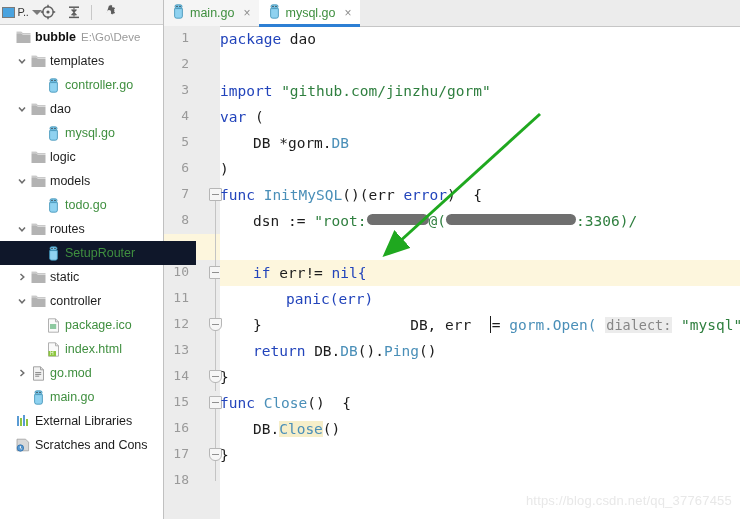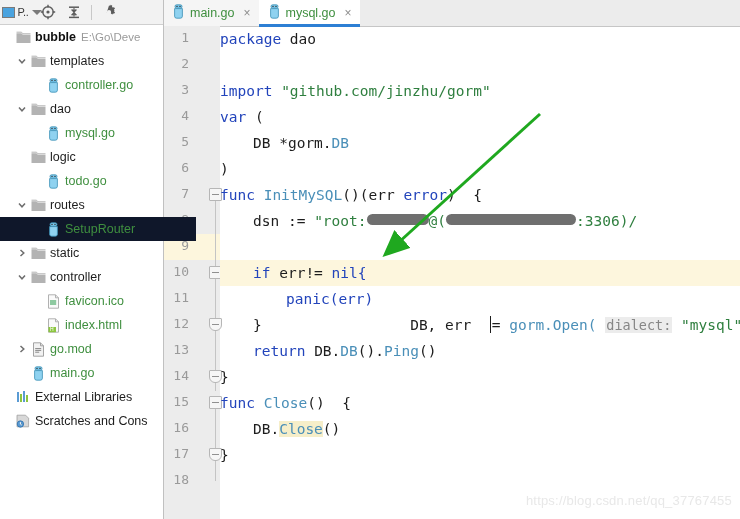--- a/index.html
+++ b/index.html
@@ -223,20 +223,34 @@
           <div class="arrow" style="margin-left: 15px;"></div>
           <div class="ico">
             <svg width="15" height="13" viewBox="0 0 15 13">
               <path d="M0.5 2.2h5l1.4 1.6h7.6v8.2H0.5z" fill="#b3b3b3"></path>
               <path d="M0.5 1.2h5l1.4 1.6h7.6" fill="none" stroke="#b3b3b3" stroke-width="1"></path>
             </svg>
           </div>
           <span class="lbl plain">logic</span>
         </div>
         <div class="row">
+          <div class="arrow" style="margin-left: 15px;">
+            <svg width="10" height="10" viewBox="0 0 10 10">
+              <path d="M2 3.5L5 6.8L8 3.5" fill="none" stroke="#6e6e6e" stroke-width="1.5"></path>
+            </svg>
+          </div>
+          <div class="ico">
+            <svg width="15" height="13" viewBox="0 0 15 13">
+              <path d="M0.5 2.2h5l1.4 1.6h7.6v8.2H0.5z" fill="#b3b3b3"></path>
+              <path d="M0.5 1.2h5l1.4 1.6h7.6" fill="none" stroke="#b3b3b3" stroke-width="1"></path>
+            </svg>
+          </div>
+          <span class="lbl plain">models</span>
+        </div>
+        <div class="row">
           <div class="arrow" style="margin-left: 30px;"></div>
           <div class="ico">
             <svg width="13" height="15" viewBox="0 0 13 15">
               <rect x="3" y="0.8" width="7" height="3.4" rx="1.6" fill="#7ec8ea" stroke="#3a8fb5" stroke-width="0.8"></rect>
               <circle cx="5" cy="2.4" r="0.7" fill="#2b2b2b"></circle>
               <circle cx="8" cy="2.4" r="0.7" fill="#2b2b2b"></circle>
               <path d="M2.6 4.6h7.8v7.6a2 2 0 0 1-2 2h-3.8a2 2 0 0 1-2-2z" fill="#8fd2f0" stroke="#3a8fb5" stroke-width="0.8"></path>
             </svg>
           </div>
           <span class="lbl go">todo.go</span>
@@ -297,21 +311,21 @@
         </div>
         <div class="row">
           <div class="arrow" style="margin-left: 30px;"></div>
           <div class="ico">
             <svg width="13" height="15" viewBox="0 0 13 15">
               <path d="M1.5 0.8h7l3 3v10.4h-10z" fill="#fafafa" stroke="#a8a8a8" stroke-width="0.9"></path>
               <path d="M8.5 0.8v3h3" fill="none" stroke="#a8a8a8" stroke-width="0.9"></path>
               <rect x="3" y="6" width="6.2" height="5" fill="#8ec9a0"></rect>
             </svg>
           </div>
-          <span class="lbl go">favicon.ico</span>
+          <span class="lbl go">package.ico</span>
         </div>
         <div class="row">
           <div class="arrow" style="margin-left: 30px;"></div>
           <div class="ico">
             <svg width="13" height="15" viewBox="0 0 13 15">
               <path d="M1.5 0.8h7l3 3v10.4h-10z" fill="#fafafa" stroke="#a8a8a8" stroke-width="0.9"></path>
               <path d="M8.5 0.8v3h3" fill="none" stroke="#a8a8a8" stroke-width="0.9"></path>
               <rect x="1.5" y="9" width="7.5" height="5.2" fill="#8cc63f"></rect>
               <text x="3" y="13.4" font-size="5" fill="#fff" font-family="sans-serif">H</text>
             </svg>

